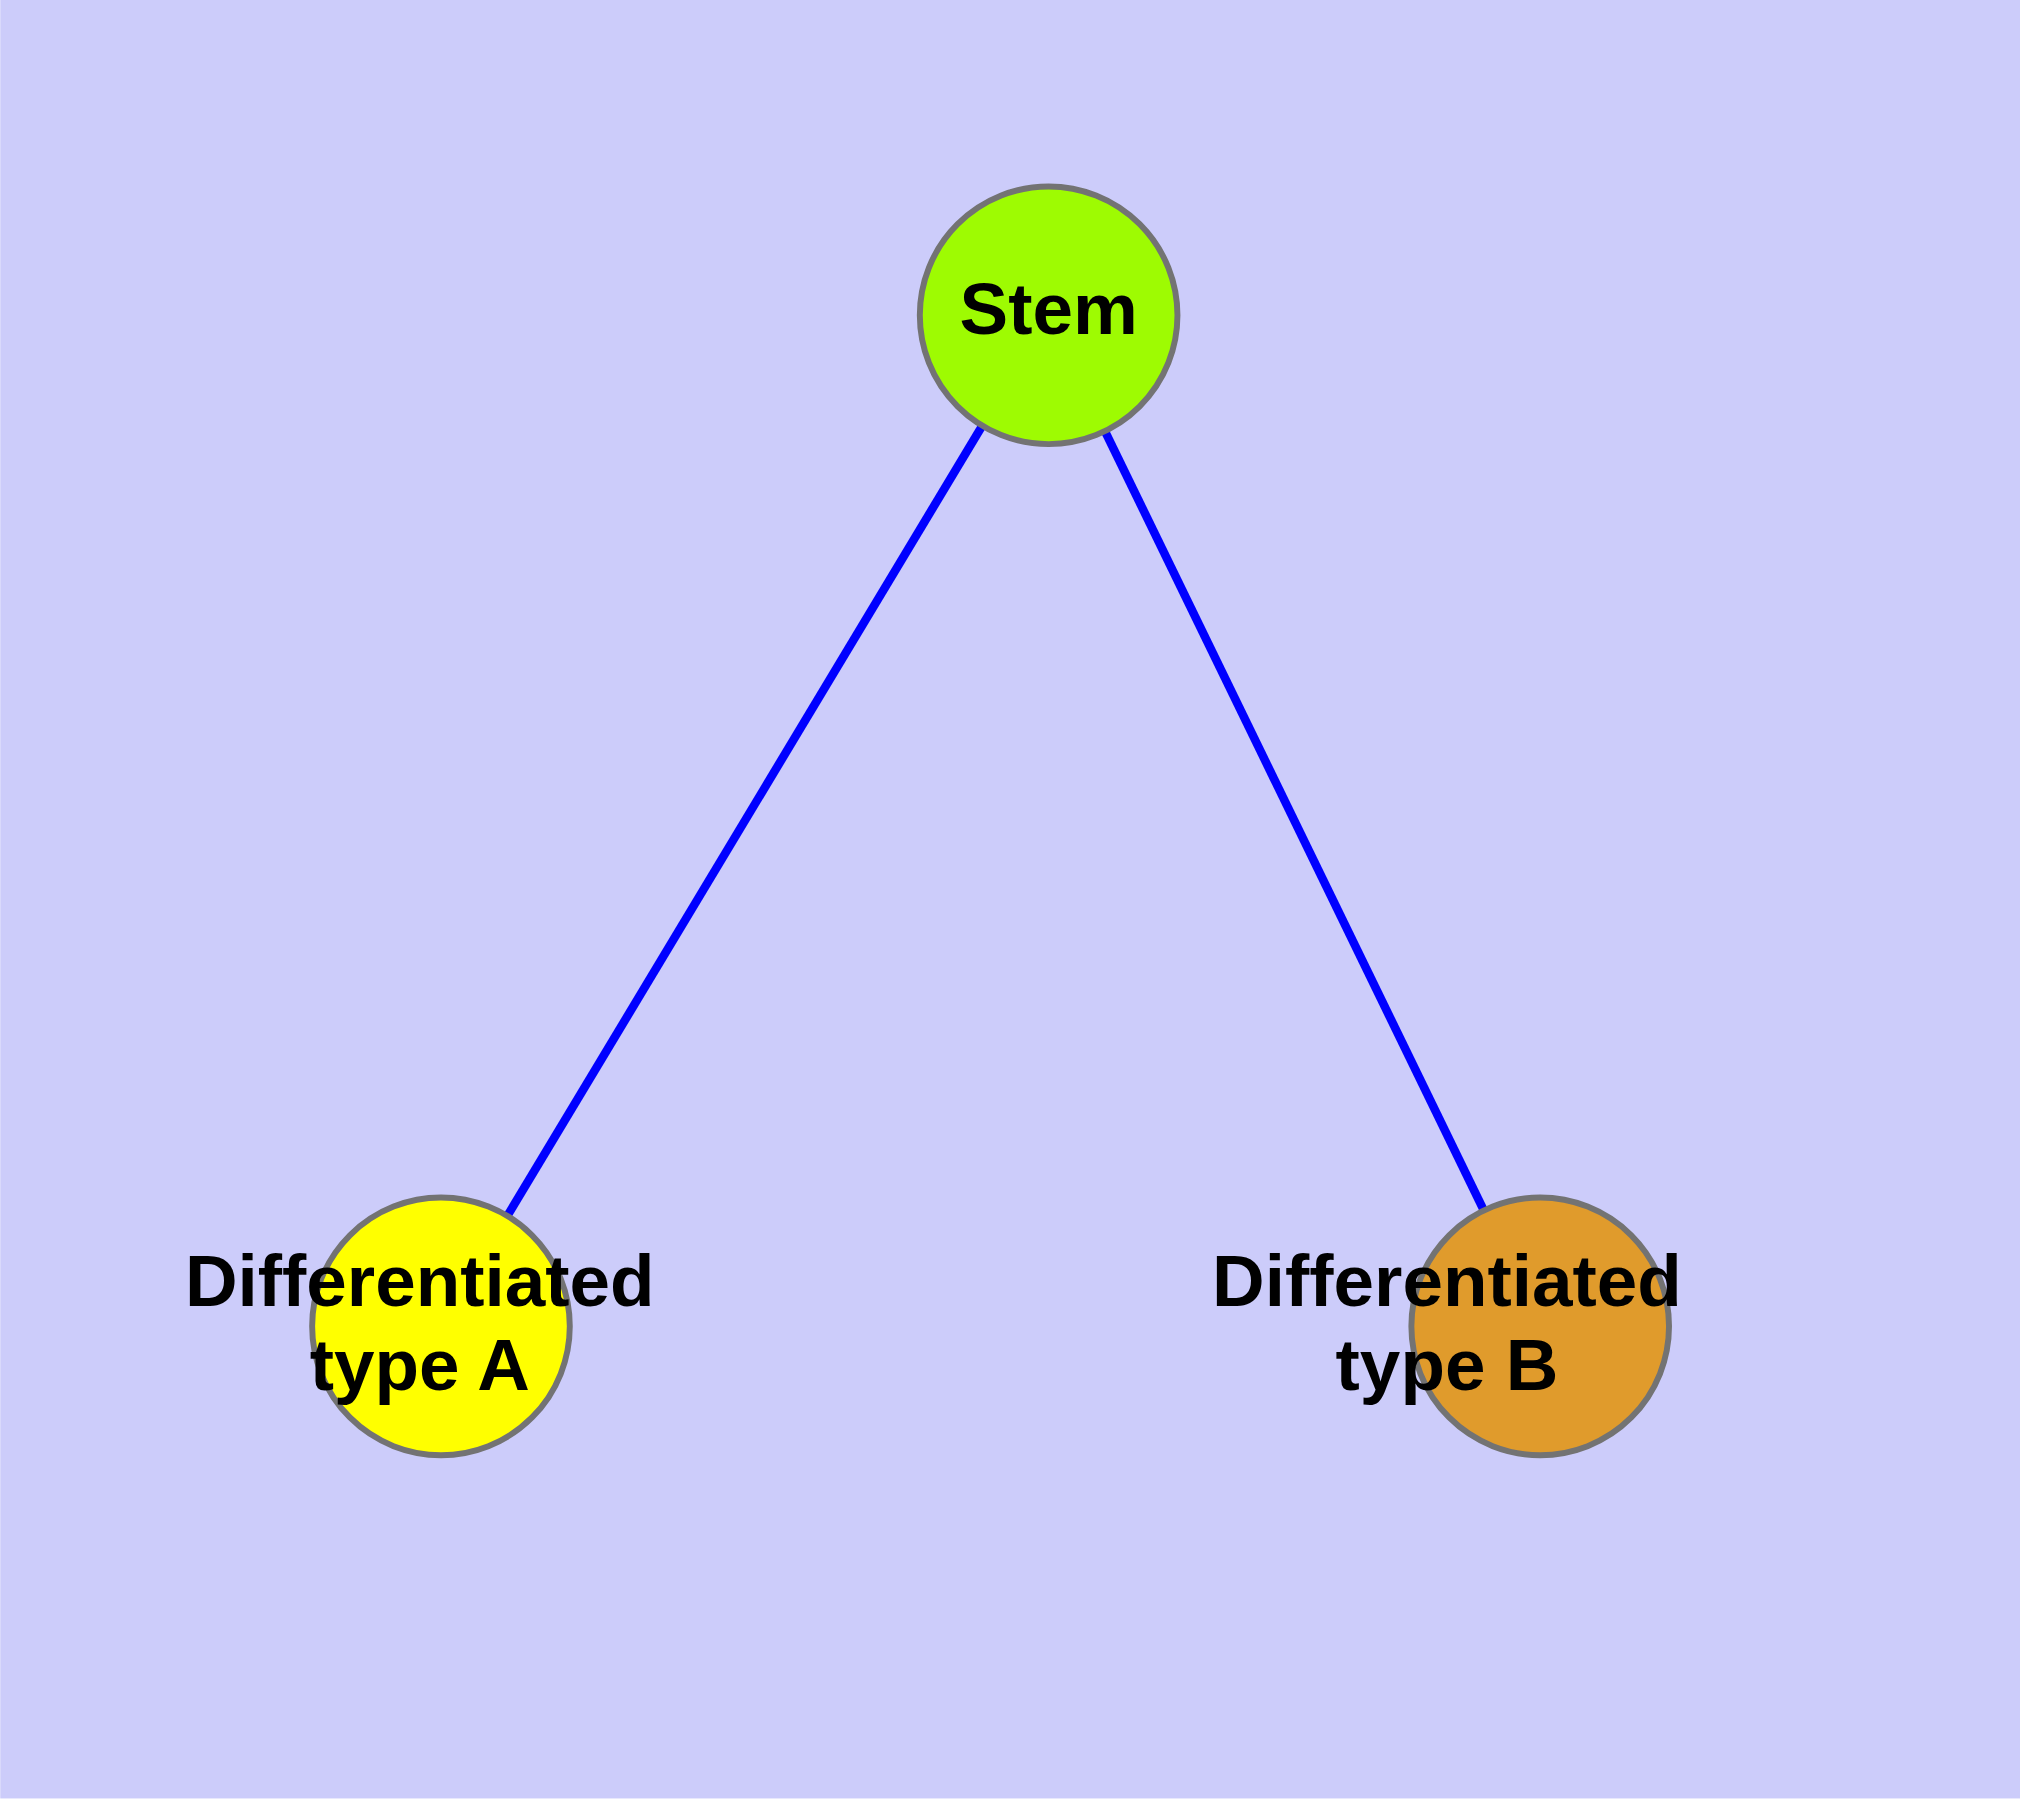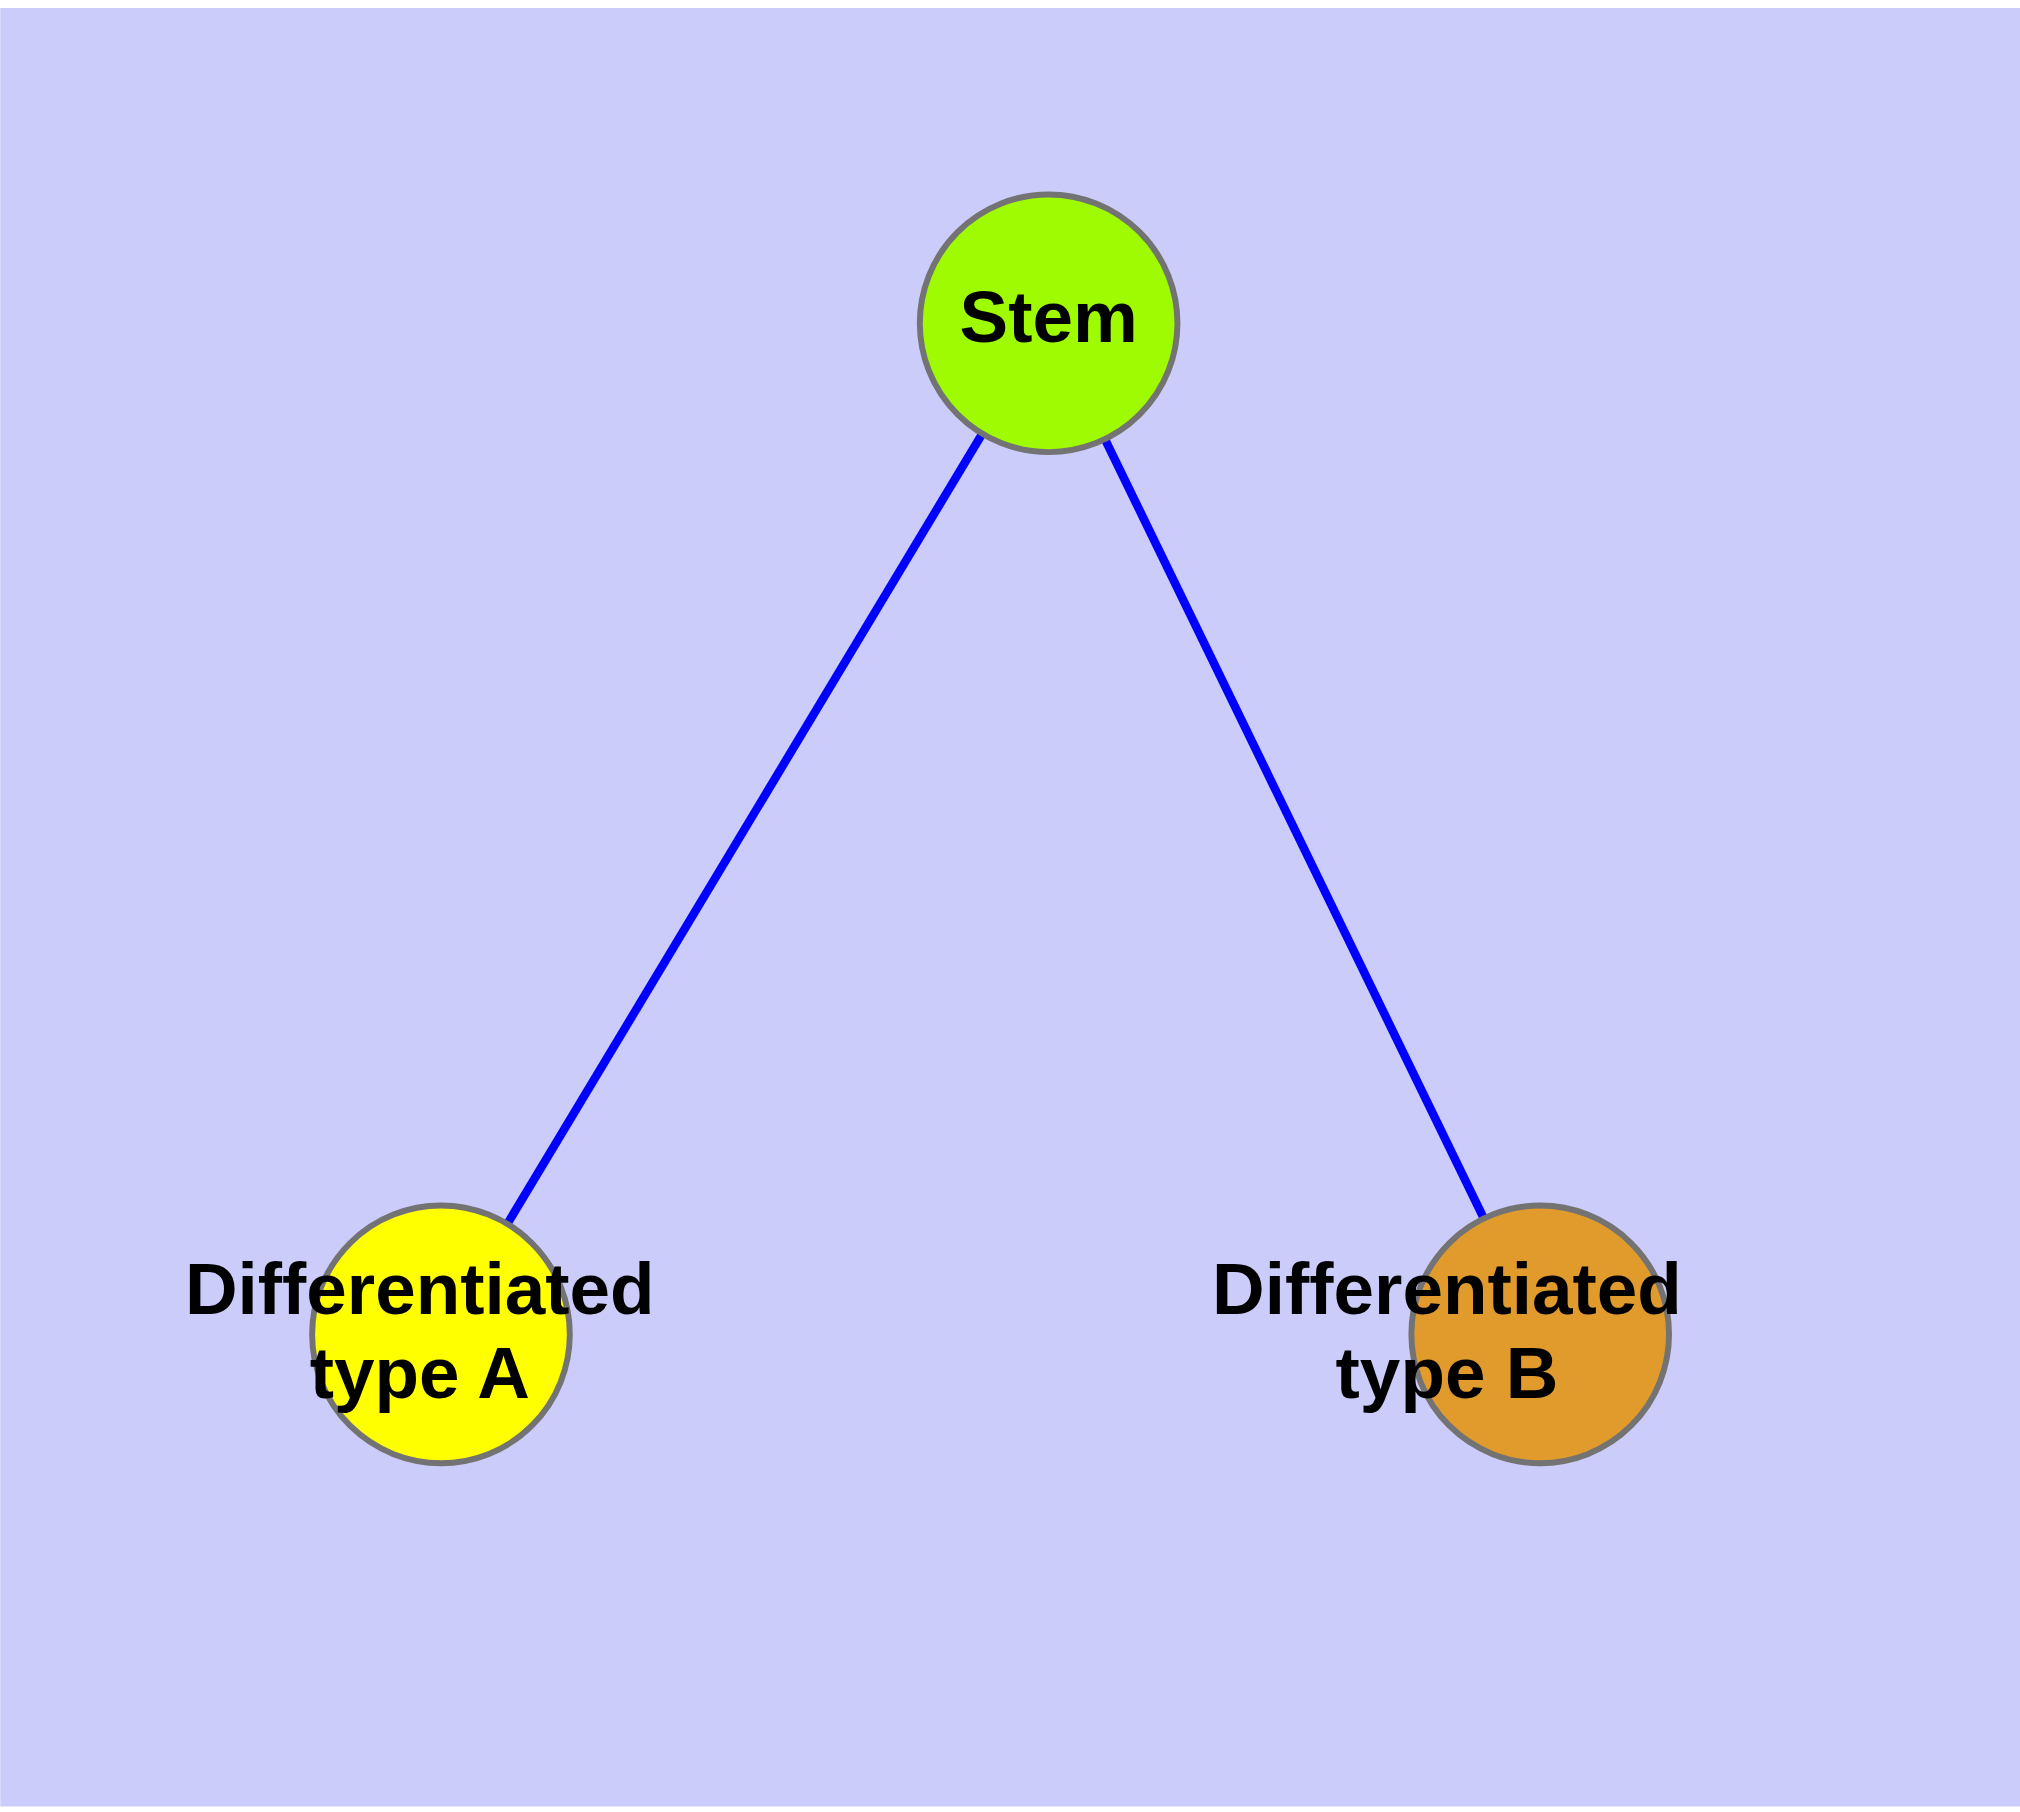--- a/index.html
+++ b/index.html
@@ -10,21 +10,20 @@
   body {
     width: 2021px;
     height: 1812px;
     overflow: hidden;
     font-family: "Liberation Sans", sans-serif;
   }
   #graph-canvas {
     position: relative;
     width: 2021px;
     height: 1436px;
-    margin-top: 8px;
   }
   #graph-svg {
     position: absolute;
     top: 0;
     left: 0;
     width: 2021px;
     height: 1812px;
     display: block;
   }
   .node-label {

